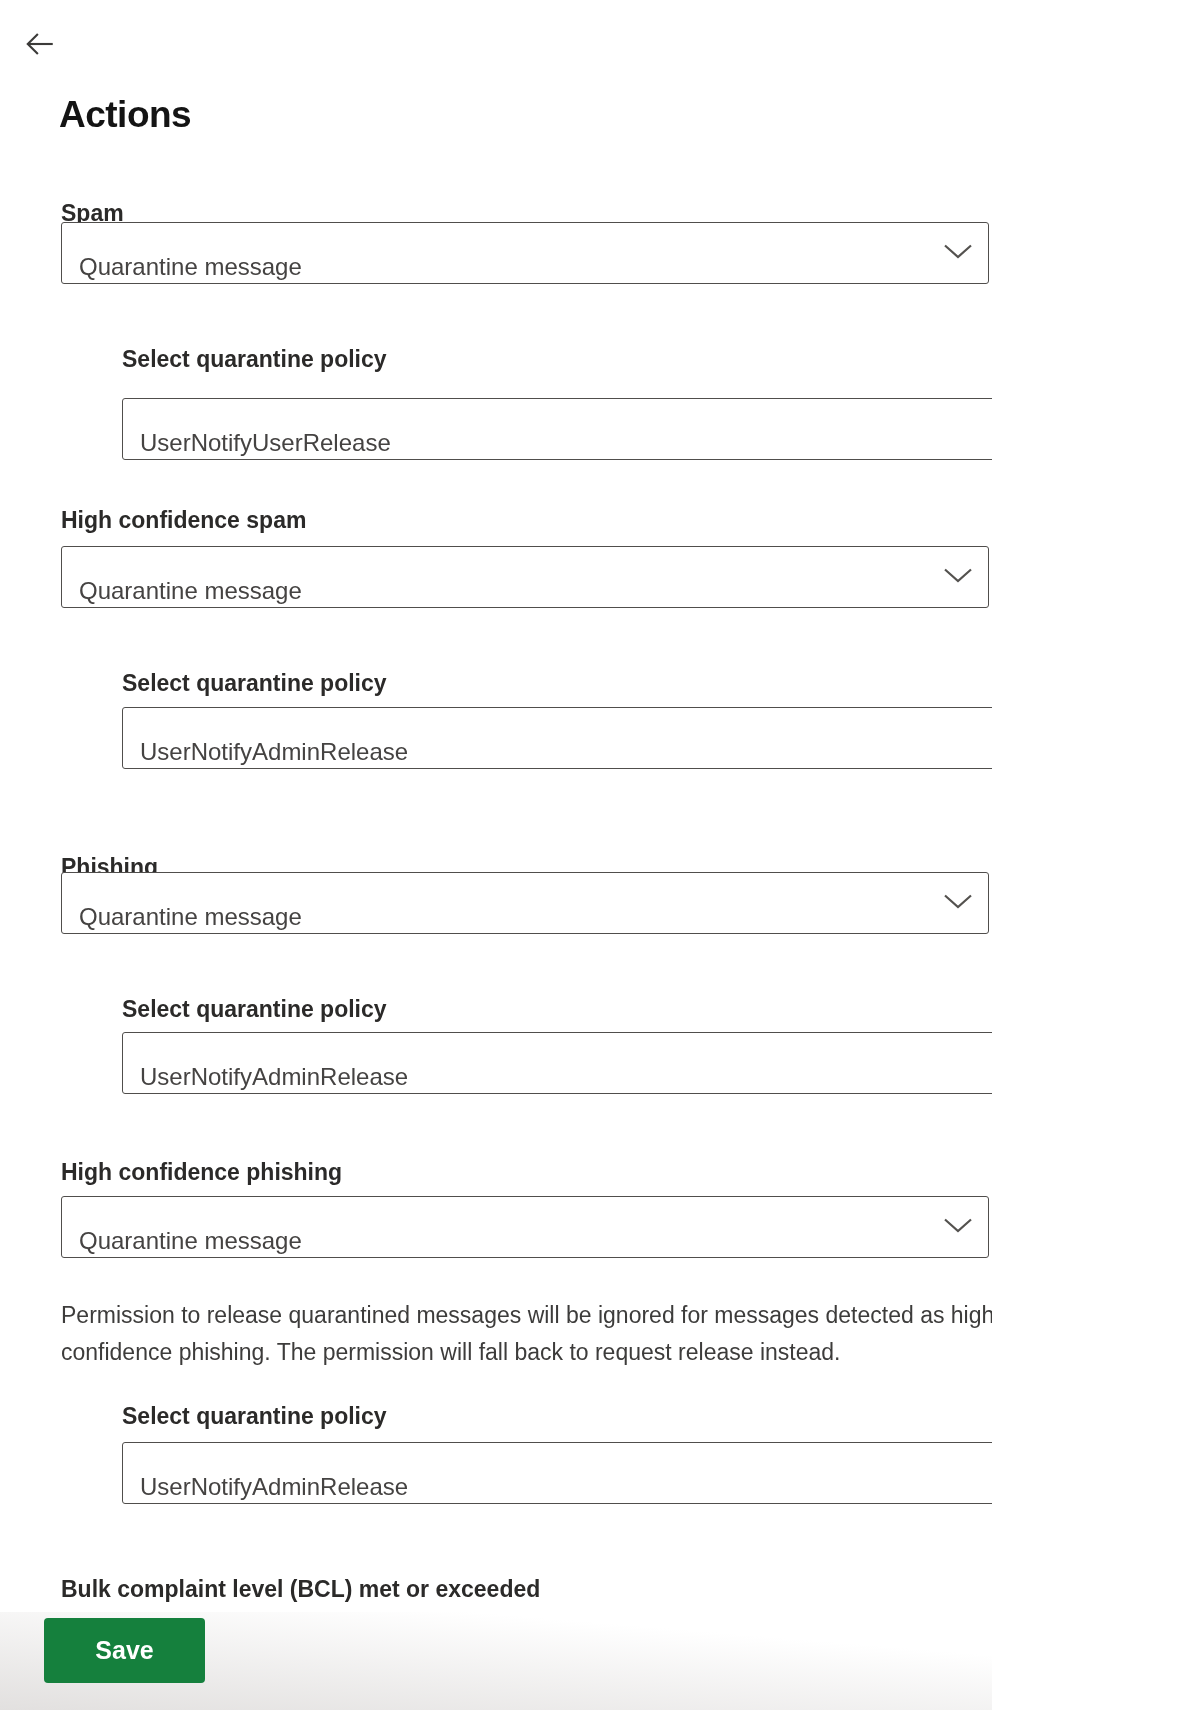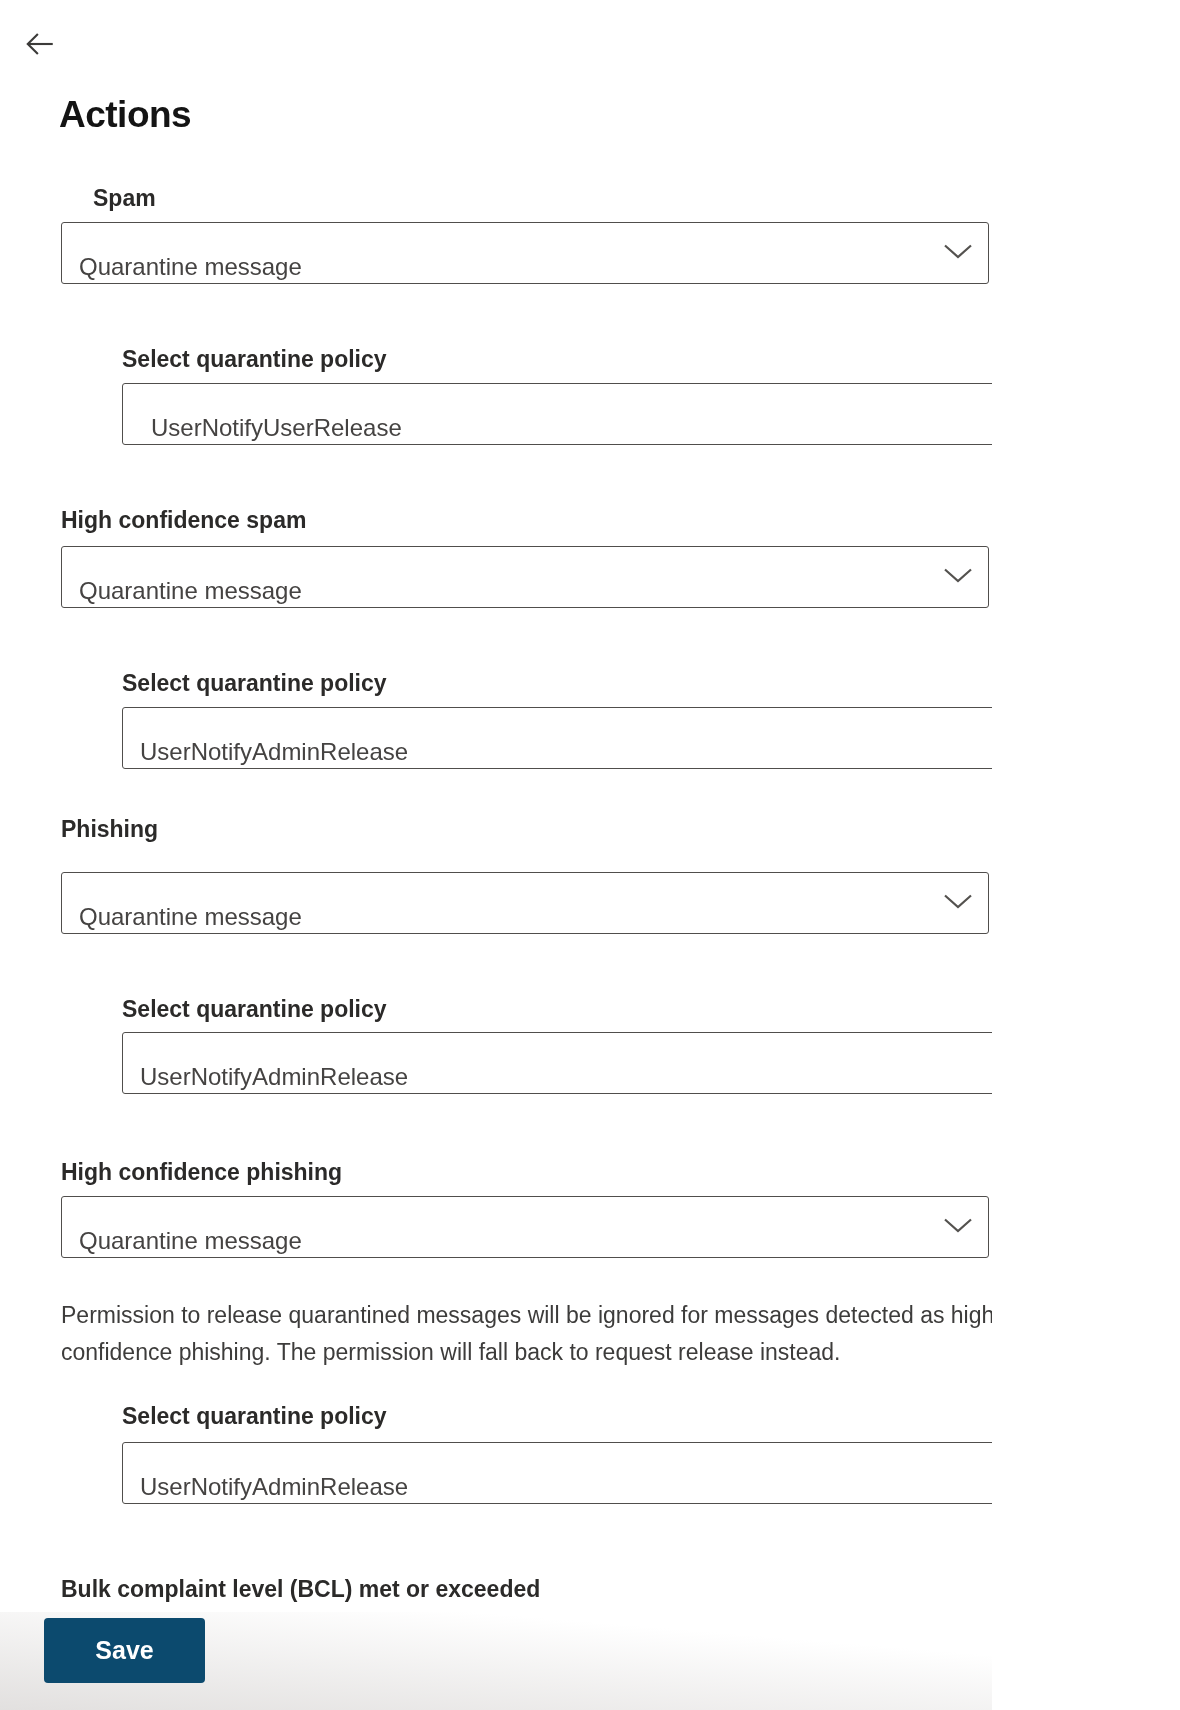--- a/index.html
+++ b/index.html
@@ -39,28 +39,28 @@
     display:flex;align-items:center;cursor:pointer;
   }
   .dd-main{left:61px;width:928px;}
   .dd-ind{left:122px;width:927px;}
   .dd-value{
     font-size:24px;color:#454342;padding-left:17px;
     white-space:nowrap;overflow:hidden;margin-top:28px;
   }
   .dd .chev{position:absolute;right:15px;top:50%;transform:translateY(-50%);}
 
-  .t-dd1{top:222px;} .t-idd1{top:383px;padding-left:11px;}
+  .t-dd1{top:222px;} .t-idd1{top:398px;}
   .t-dd2{top:546px;} .t-idd2{top:707px;}
   .t-dd3{top:872px;} .t-idd3{top:1032px;}
   .t-dd4{top:1196px;} .t-idd4{top:1442px;}
 
-  .t-sec1{top:184px;margin-left:32px;} .t-sqp1{top:345px;}
+  .t-sec1{top:199px;} .t-sqp1{top:345px;}
   .t-sec2{top:506px;} .t-sqp2{top:669px;}
-  .t-sec3{top:815px;} .t-sqp3{top:995px;}
+  .t-sec3{top:853px;} .t-sqp3{top:995px;}
   .t-sec4{top:1158px;} .t-sqp4{top:1402px;}
 
   
   .note{
     position:absolute;left:61px;top:1297px;width:985px;
     font-size:23px;line-height:37px;color:#3d3c3b;
   }
 
   
   .clip-wrap{
@@ -74,21 +74,21 @@
   .footer-grad{
     position:absolute;left:0;top:1612px;width:1180px;height:98px;
     background:linear-gradient(to bottom left,#ffffff 30%,#e2e0df 100%);
   }
   .btn{
     position:absolute;top:1618px;height:65px;box-sizing:border-box;
     font-family:"Liberation Sans", sans-serif;
     font-size:25px;font-weight:600;border-radius:4px;cursor:pointer;
     display:flex;align-items:center;justify-content:center;
   }
-  #save-btn{left:44px;width:161px;background:#0c4a6e;color:#ffffff;border:none;}
+  #save-btn{left:44px;width:161px;background:#15803d;color:#ffffff;border:none;}
   #cancel-btn{left:228px;width:167px;background:#eceae9;color:#262524;border:2px solid #979593;}
 
   
   .widget{
     position:absolute;left:1051px;width:95px;border:none;padding:0;cursor:pointer;
     display:flex;align-items:center;justify-content:center;
   }
   #help-widget{top:1417px;height:98px;background:#0e808b;}
   #feedback-widget{top:1515px;height:97px;background:#272625;}
 

